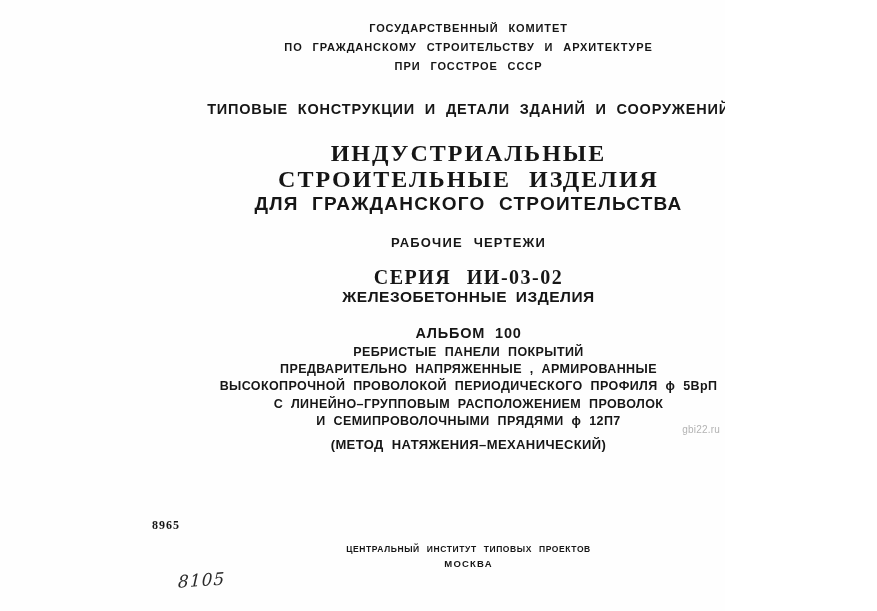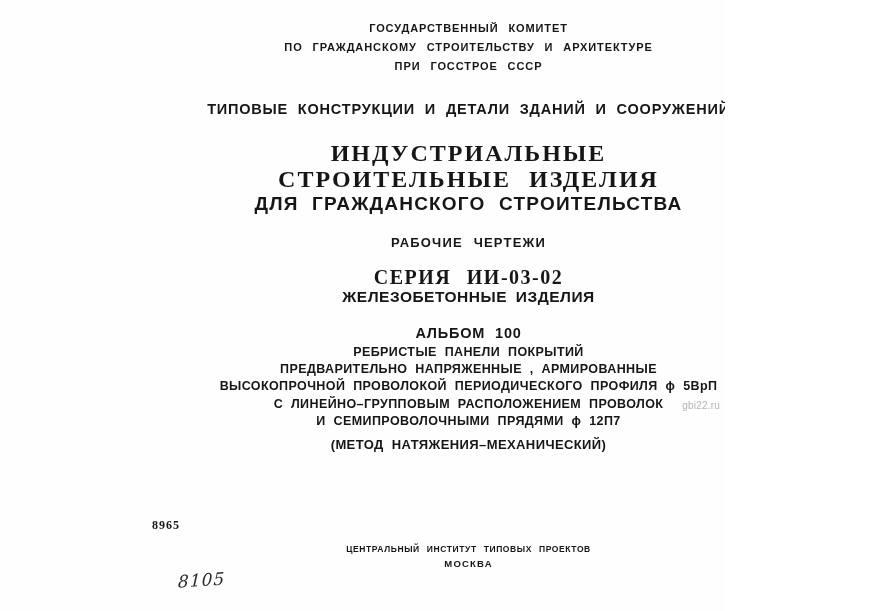--- a/index.html
+++ b/index.html
@@ -120,21 +120,21 @@
     font-family: "DejaVu Serif", serif;
     font-style: italic;
     font-size: 17px;
     color: #2a2a2a;
     transform: rotate(-4deg) skewX(-6deg);
     letter-spacing: 1px;
   }
   .watermark {
     position: absolute;
     right: 5px;
-    top: 400px;
+    top: 424px;
     font-size: 10px;
     color: #b3b3b3;
     letter-spacing: 0.2px;
   }
 </style>
 </head>
 <body>
 
 <div class="page">
   <div class="col">

